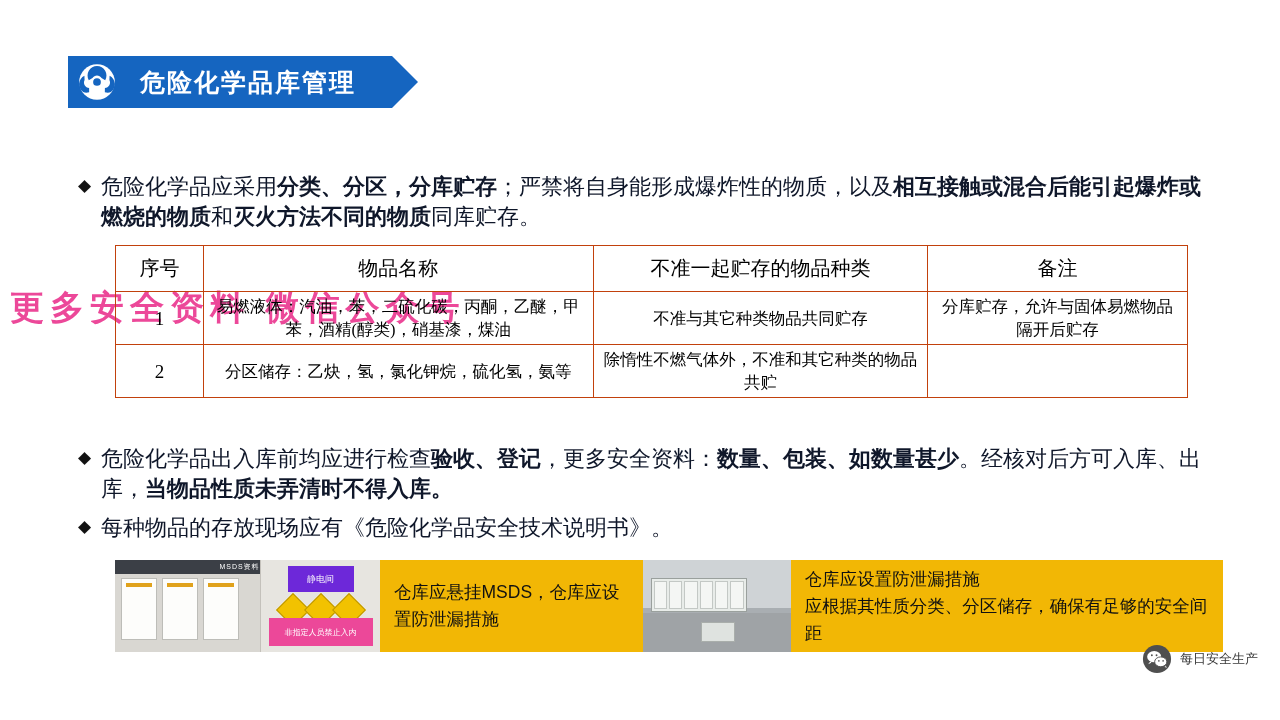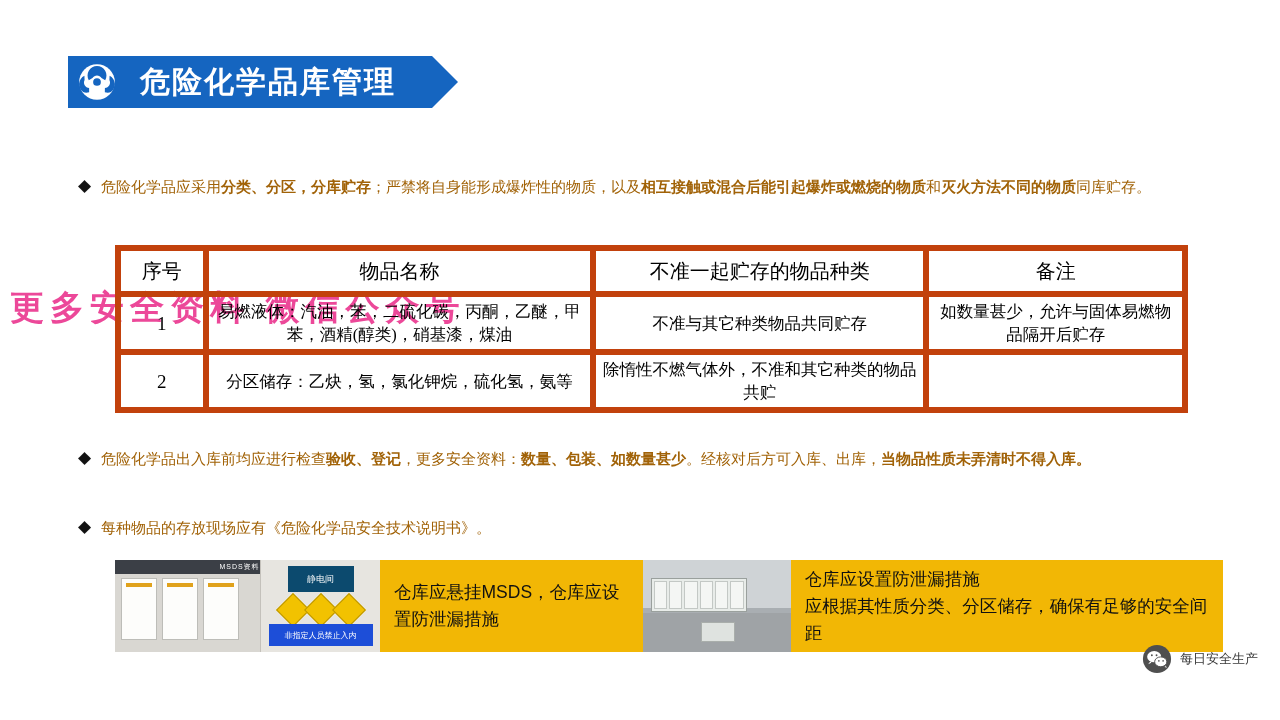--- a/index.html
+++ b/index.html
@@ -42,21 +42,21 @@
     content: "";
     position: absolute;
     right: -26px; top: 0;
     width: 0; height: 0;
     border-top: 26px solid transparent;
     border-bottom: 26px solid transparent;
     border-left: 26px solid #1565c0;
   }
   .title-text {
     color: #ffffff;
-    font-size: 30px;
+    font-size: 25px;
     font-weight: bold;
     letter-spacing: 2px;
     white-space: nowrap;
   }
   .biohazard {
     width: 38px; height: 38px;
   }
 
   
   .bullet-row {
@@ -65,41 +65,41 @@
     align-items: flex-start;
   }
   .diamond {
     color: #111;
     font-size: 17px;
     line-height: 28px;
     margin-right: 10px;
     flex: 0 0 auto;
   }
   .bullet-text {
-    font-size: 15px;
+    font-size: 22px;
     line-height: 30px;
-    color: #a16207;
+    color: #0f172a;
     font-family: "Liberation Sans", sans-serif;
   }
   .bold { font-weight: bold; }
 
   #bullet1 { left: 78px; top: 172px; width: 1130px; }
   #bullet2 { left: 78px; top: 444px; width: 1135px; }
   #bullet3 { left: 78px; top: 513px; width: 1135px; }
 
   
   .tbl {
     position: absolute;
     left: 115px; top: 245px;
     width: 1073px;
     border-collapse: collapse;
     font-family: "Liberation Serif", serif;
   }
   .tbl td, .tbl th {
-    border: 6px solid #c2410c;
+    border: 1px solid #c2410c;
     text-align: center;
     vertical-align: middle;
     color: #000;
     font-weight: normal;
   }
   .tbl thead td {
     height: 46px;
     font-size: 20px;
   }
   .tbl tbody td {
@@ -156,35 +156,35 @@
   .p1-papers div::after{
     content:""; display:block; margin:4px auto 0; width:26px; height:4px;
     background:#e0a21c;
   }
   .p1-right {
     position:absolute; right:0; top:0; width:120px; height:100%;
     background:#e7e5e0; border-left:1px solid #c4c1bb;
   }
   .p1-sign {
     position:absolute; top:6px; left:50%; transform:translateX(-50%);
-    width:66px; height:26px; background:#0c4a6e; color:#fff;
+    width:66px; height:26px; background:#6d28d9; color:#fff;
     font-size:9px; display:flex; align-items:center; justify-content:center;
   }
   .p1-badges{
     position:absolute; top:38px; left:50%; transform:translateX(-50%);
     display:flex; gap:4px;
   }
   .p1-badges span{
     width:24px;height:24px;background:#f2c200;
     transform:rotate(45deg); display:block;
     border:1px solid #bb9500;
   }
   .p1-bar{
     position:absolute; bottom:6px; left:50%; transform:translateX(-50%);
-    width:104px;height:22px;background:#1d4ed8;color:#fff;font-size:8px;
+    width:104px;height:28px;background:#ec4899;color:#fff;font-size:8px;
     display:flex;align-items:center;justify-content:center;
   }
   .p2-wall{
     position:absolute; inset:0;
     background: linear-gradient(#cfd3d6 0 52%, #a9aeb2 52% 58%, #9fa3a6 58% 100%);
   }
   .p2-shelf{
     position:absolute; left:8px; top:18px; width:96px; height:34px;
     background:#e8ece9; border:1px solid #9aa09d;
     display:flex; gap:2px; padding:2px;
@@ -258,21 +258,21 @@
         <td class="c-name">物品名称</td>
         <td class="c-not">不准一起贮存的物品种类</td>
         <td class="c-note">备注</td>
       </tr>
     </thead>
     <tbody>
       <tr>
         <td class="c-no">1</td>
         <td class="c-name">易燃液体：汽油，苯，二硫化碳，丙酮，乙醚，甲苯，酒精(醇类)，硝基漆，煤油</td>
         <td class="c-not">不准与其它种类物品共同贮存</td>
-        <td class="c-note">如数量甚少，允许与固体易燃物品隔开后贮存</td>
+        <td class="c-note">分库贮存，允许与固体易燃物品隔开后贮存</td>
       </tr>
       <tr>
         <td class="c-no">2</td>
         <td class="c-name">分区储存：乙炔，氢，氯化钾烷，硫化氢，氨等</td>
         <td class="c-not">除惰性不燃气体外，不准和其它种类的物品共贮</td>
         <td class="c-note"></td>
       </tr>
     </tbody>
   </table>
 

